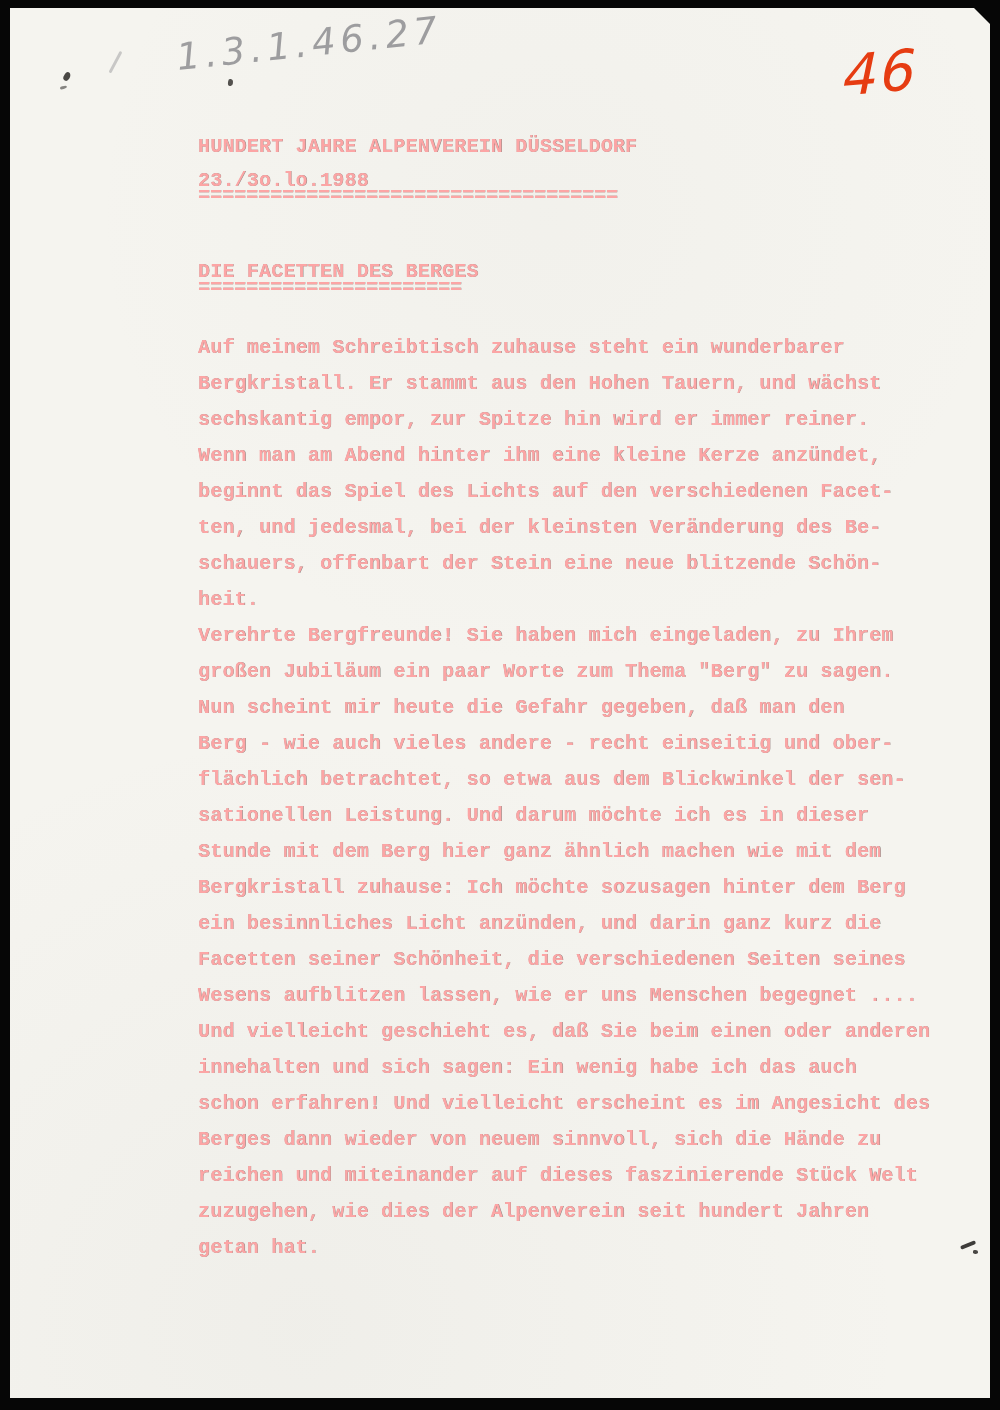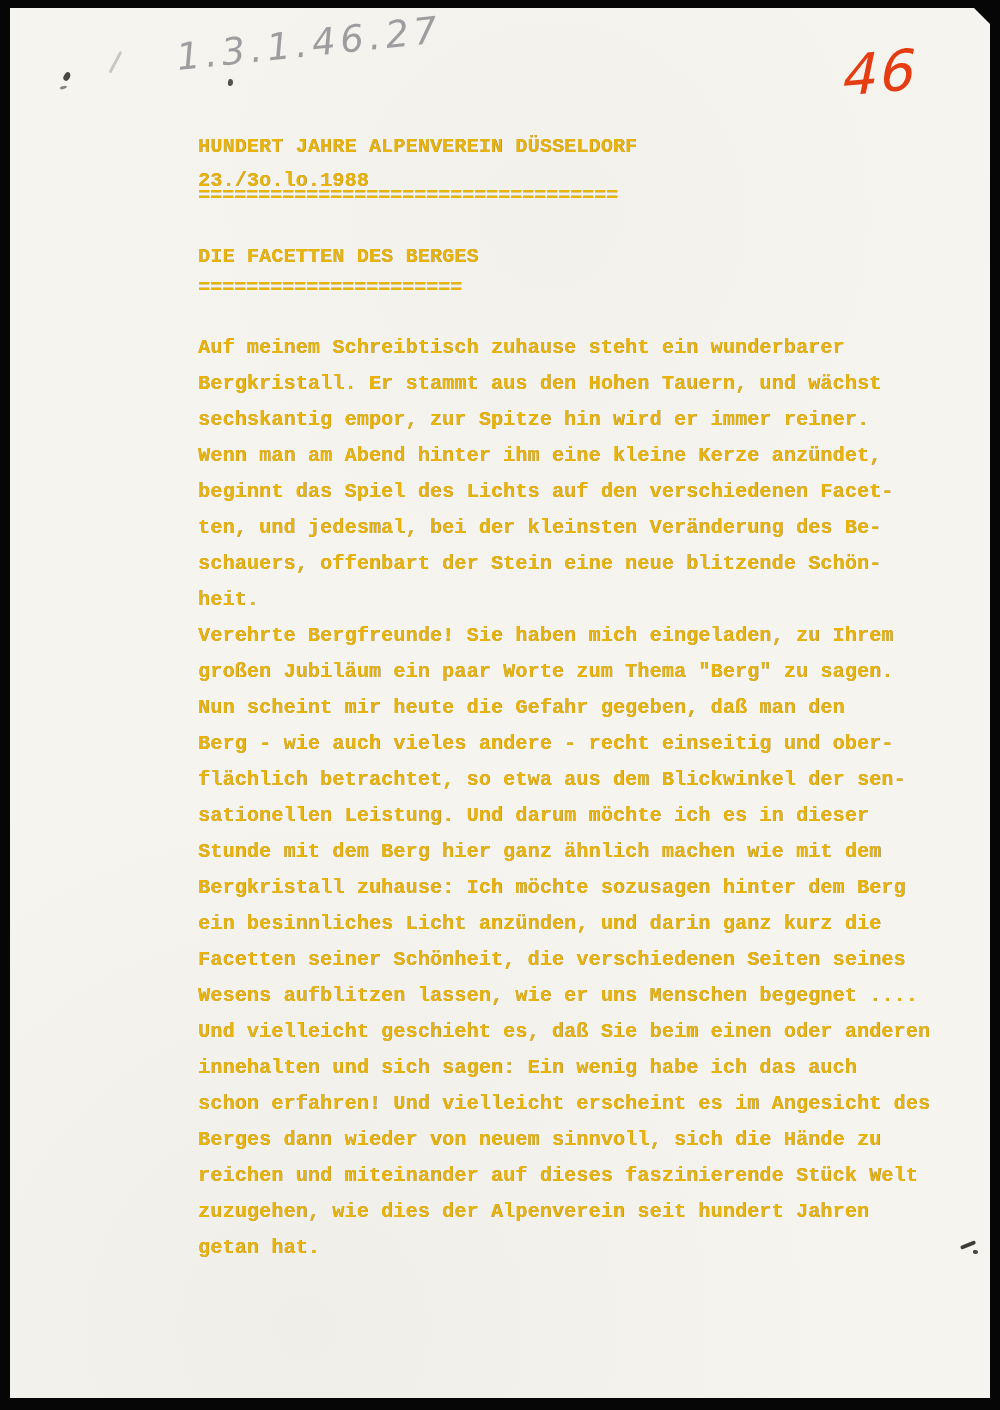--- a/index.html
+++ b/index.html
@@ -24,21 +24,21 @@
     position: absolute;
     top: 8px; right: 10px;
     width: 0; height: 0;
     border-top: 16px solid #060606;
     border-left: 16px solid transparent;
   }
   
   .tw {
     position: absolute;
     left: 198px;
-    color: #eab308;
+    color: #fca5a5;
     font-family: "Liberation Mono", monospace;
     font-size: 20px;
     font-weight: 700;
     letter-spacing: 0.2px;
     white-space: pre;
     text-shadow: 0.3px 0.3px 0.4px rgba(40,38,35,0.55);
   }
   .para .text-line { height: 36px; line-height: 36px; }
   .underline-row { letter-spacing: 0; }
   
@@ -86,21 +86,21 @@
 <div class="corner-cut"></div>
 
 <div class="pencil-number">1.3.1.46.27</div>
 
 <div class="red-number">46</div>
 
 <div class="tw" style="top:135px;">HUNDERT JAHRE ALPENVEREIN DÜSSELDORF</div>
 <div class="tw" style="top:169px;">23./3o.lo.1988</div>
 <div class="tw underline-row" style="top:184px;">===================================</div>
 
-<div class="tw" style="top:245px;">DIE FACETTEN DES BERGES</div>
+<div class="tw" style="top:260px;">DIE FACETTEN DES BERGES</div>
 <div class="tw underline-row" style="top:276px;">======================</div>
 
 <div class="tw para" style="top:330px;"><div class="text-line">Auf meinem Schreibtisch zuhause steht ein wunderbarer</div><div class="text-line">Bergkristall. Er stammt aus den Hohen Tauern, und wächst</div><div class="text-line">sechskantig empor, zur Spitze hin wird er immer reiner.</div><div class="text-line">Wenn man am Abend hinter ihm eine kleine Kerze anzündet,</div><div class="text-line">beginnt das Spiel des Lichts auf den verschiedenen Facet-</div><div class="text-line">ten, und jedesmal, bei der kleinsten Veränderung des Be-</div><div class="text-line">schauers, offenbart der Stein eine neue blitzende Schön-</div><div class="text-line">heit.</div></div>
 <div class="tw para" style="top:618px;"><div class="text-line">Verehrte Bergfreunde! Sie haben mich eingeladen, zu Ihrem</div><div class="text-line">großen Jubiläum ein paar Worte zum Thema "Berg" zu sagen.</div><div class="text-line">Nun scheint mir heute die Gefahr gegeben, daß man den</div><div class="text-line">Berg - wie auch vieles andere - recht einseitig und ober-</div><div class="text-line">flächlich betrachtet, so etwa aus dem Blickwinkel der sen-</div><div class="text-line">sationellen Leistung. Und darum möchte ich es in dieser</div><div class="text-line">Stunde mit dem Berg hier ganz ähnlich machen wie mit dem</div><div class="text-line">Bergkristall zuhause: Ich möchte sozusagen hinter dem Berg</div><div class="text-line">ein besinnliches Licht anzünden, und darin ganz kurz die</div><div class="text-line">Facetten seiner Schönheit, die verschiedenen Seiten seines</div><div class="text-line">Wesens aufblitzen lassen, wie er uns Menschen begegnet ....</div><div class="text-line">Und vielleicht geschieht es, daß Sie beim einen oder anderen</div><div class="text-line">innehalten und sich sagen: Ein wenig habe ich das auch</div><div class="text-line">schon erfahren! Und vielleicht erscheint es im Angesicht des</div><div class="text-line">Berges dann wieder von neuem sinnvoll, sich die Hände zu</div><div class="text-line">reichen und miteinander auf dieses faszinierende Stück Welt</div><div class="text-line">zuzugehen, wie dies der Alpenverein seit hundert Jahren</div><div class="text-line">getan hat.</div></div>
 
 <div class="speck speck-a"></div>
 <div class="speck speck-b"></div>
 <div class="speck speck-c"></div>
 <div class="speck speck-d"></div>
 <div class="speck speck-e"></div>

